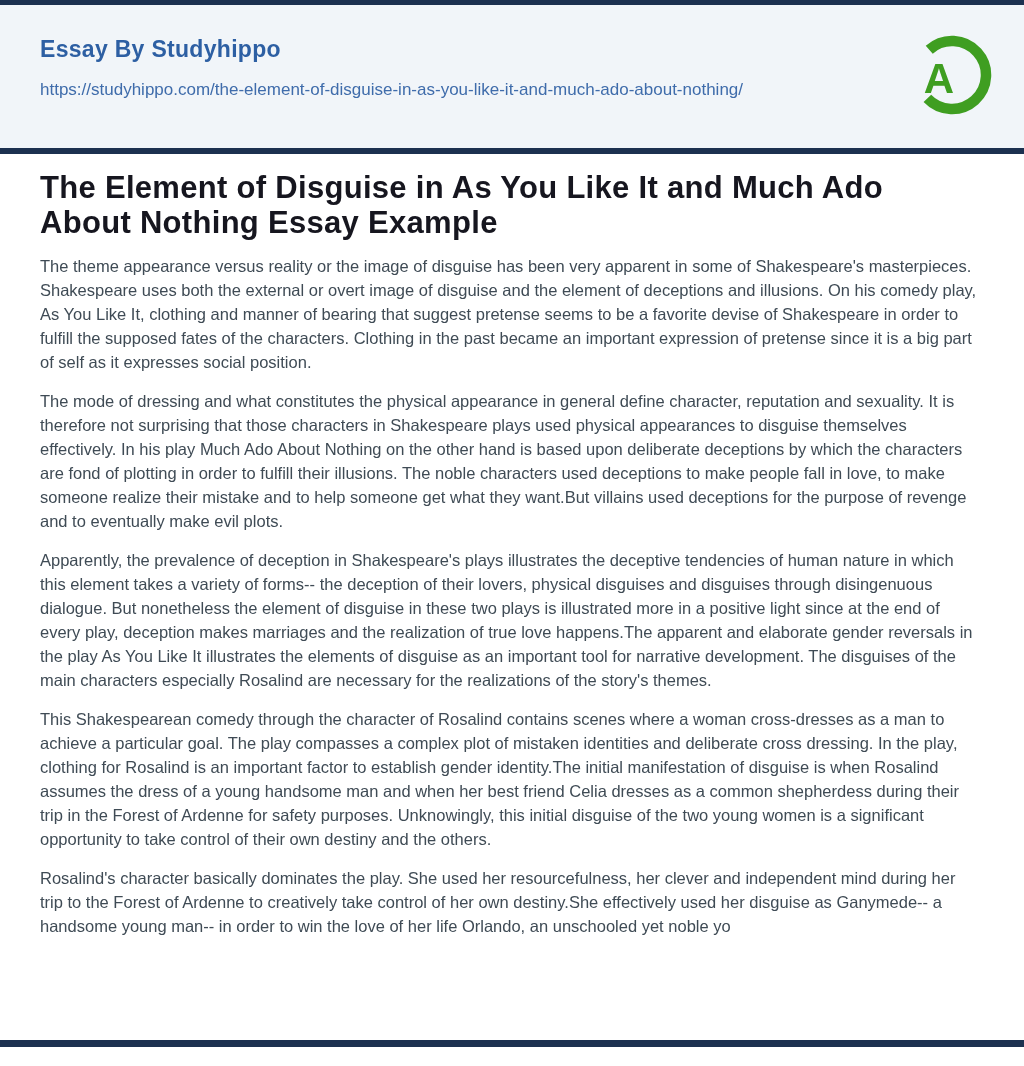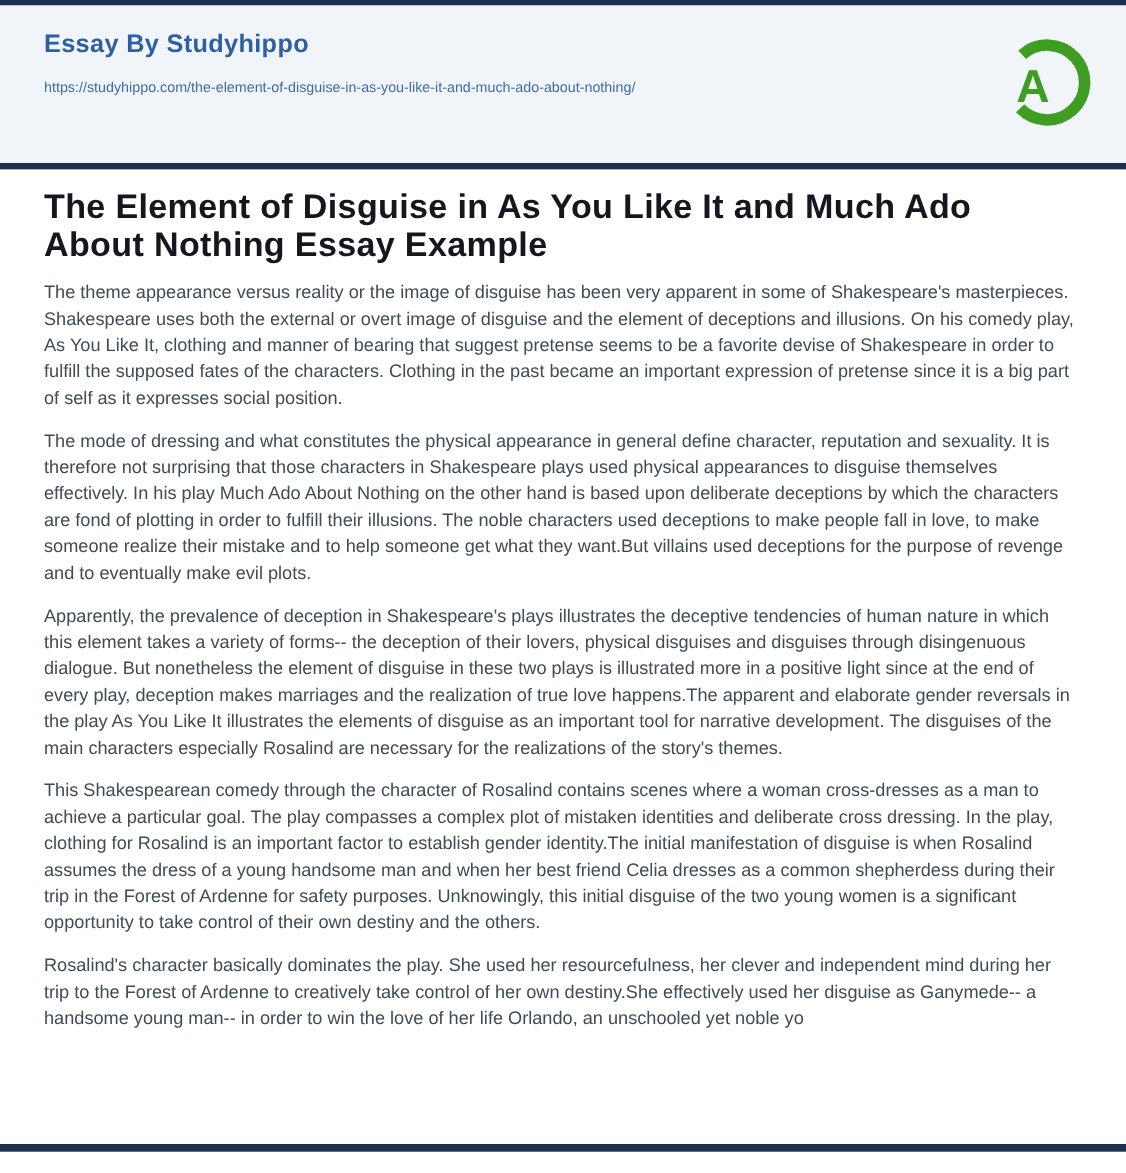--- a/index.html
+++ b/index.html
@@ -17,32 +17,32 @@
   .top-bar { height: 5px; background: #1c3150; }
 
   .header {
     position: relative;
     height: 143px;
     background: #f1f5f9;
     padding: 0 40px;
   }
 
   .site-title {
-    padding-top: 21px;
+    padding-top: 31px;
     font-size: 23px;
     font-weight: bold;
     letter-spacing: 0.3px;
     color: #2d5fa3;
   }
 
   .essay-url {
     display: block;
     margin-top: 13px;
     max-width: 745px;
-    font-size: 13px;
+    font-size: 17px;
     line-height: 27px;
     color: #3f6cab;
     text-decoration: none;
     word-break: break-word;
     cursor: pointer;
   }
 
   .logo {
     position: absolute;
     top: 30px;

